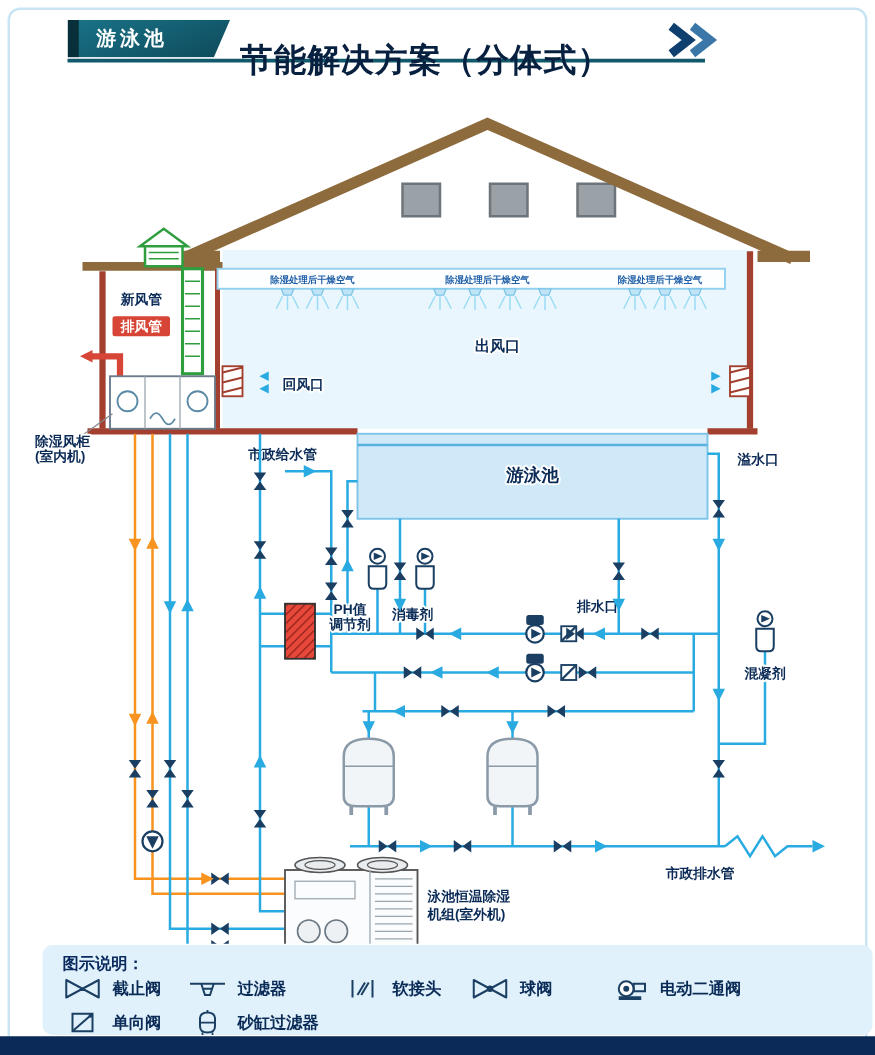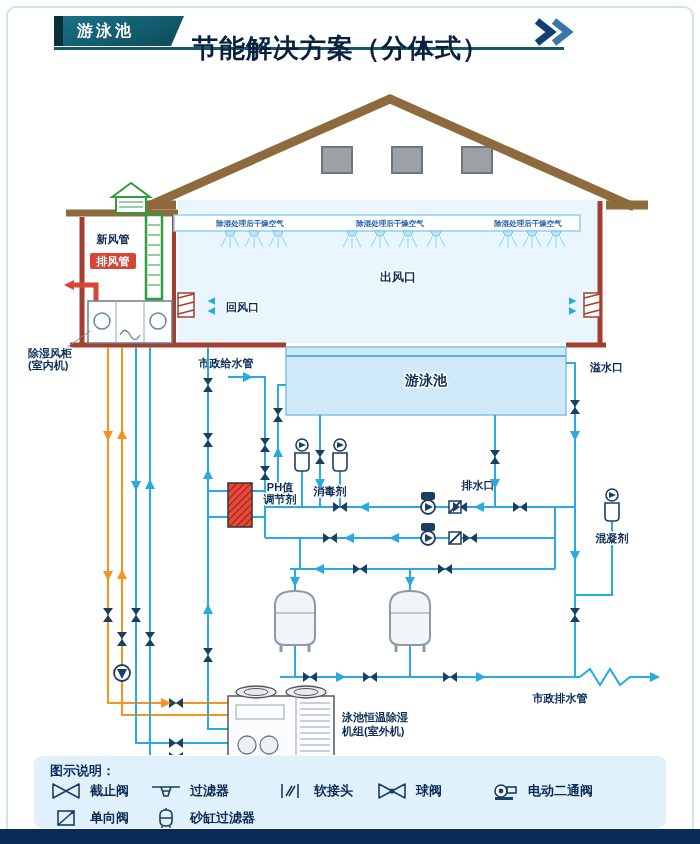--- a/index.html
+++ b/index.html
@@ -27,21 +27,21 @@
   .vlv { fill:#1b3f63; }
   .arrB { fill:#29abe2; } .arrO { fill:#f7931e; } .arrR { fill:#d64535; }
   text { font-family:"Liberation Sans", sans-serif; }
   text.lbl { font-size:11px; font-weight:bold; fill:#0b2b57; paint-order:stroke; stroke:#ffffff; stroke-width:3px; stroke-linejoin:round; }
   text.big { font-size:14px; }
   text.mid { font-size:12px; }
   text.lblxs { font-size:7.5px; font-weight:bold; fill:#1f5fa8; }
   text.w { font-size:11px; font-weight:bold; fill:#ffffff; paint-order:normal; stroke:none; }
 
   
-  .legend { position:absolute; left:34px; top:756px; width:632px; height:72px; background:#e0f1fb; border-radius:8px; }
+  .legend { position:absolute; left:34px; top:756px; width:632px; height:72px; background:#e0f1fb; border-radius:8px;padding-left:32px; }
   .legend-title { position:absolute; left:16px; top:6px; font-size:13px; font-weight:bold; color:#0a2a5e; }
   .legend-grid { position:absolute; left:16px; top:24px; right:6px;
     display:grid; grid-template-columns:100px 124px 102px 112px 1fr; row-gap:5px; }
   .legend-item { display:flex; align-items:center; gap:6px; color:#0b2b57; font-size:13px; font-weight:bold; white-space:nowrap; }
   .legend-item svg { flex:0 0 auto; }
 
   .footer { position:absolute; left:0; bottom:0; width:700px; height:15px; background:#0c2a57; }
 </style>
 </head>
 <body>

